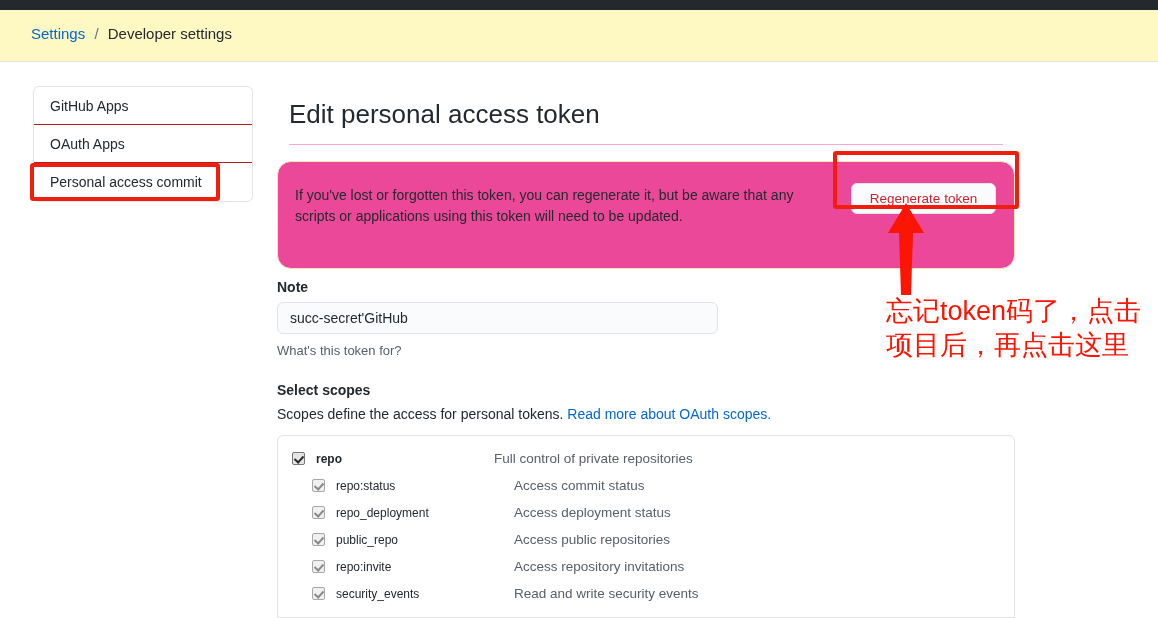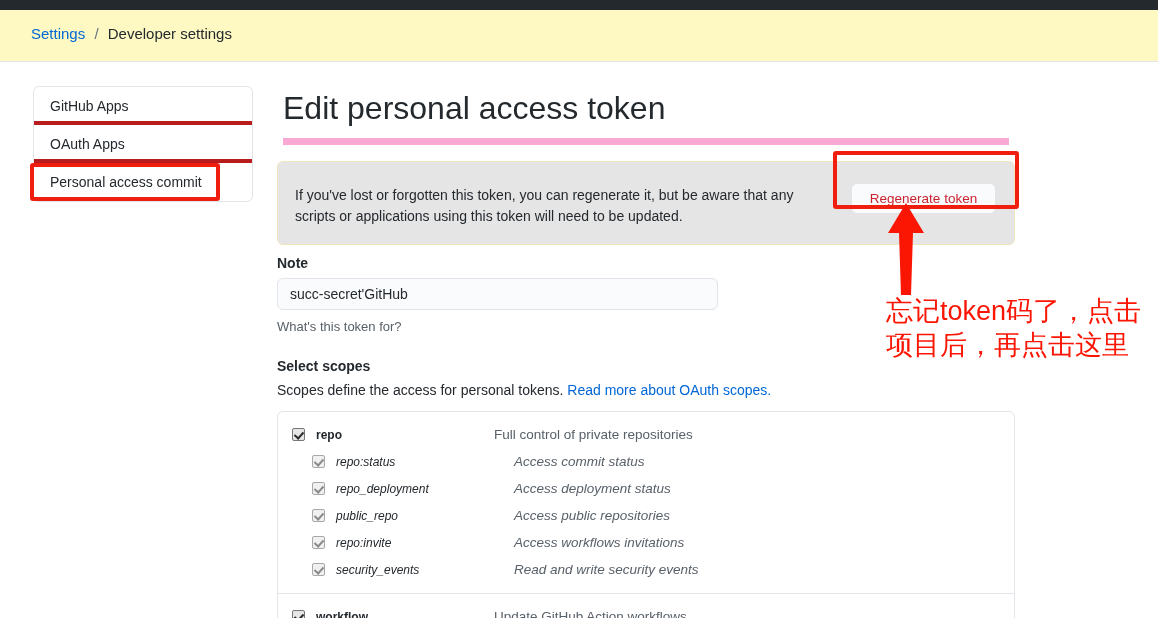--- a/index.html
+++ b/index.html
@@ -68,21 +68,21 @@
     border-radius: 6px;
     box-sizing: border-box;
     overflow: hidden;
   }
   .side-item {
     height: 38px;
     line-height: 38px;
     padding: 0 16px;
     font-size: 14px;
     color: #24292e;
-    border-bottom: 4px solid #b91c1c;
+    border-bottom: 1px solid #b91c1c;
     box-sizing: border-box;
     cursor: pointer;
     white-space: nowrap;
   }
   .side-item:last-child { border-bottom: none; }
 
   
   .hl-box {
     position: absolute;
     border: 4px solid #f01e0f;
@@ -104,36 +104,36 @@
   }
 
   
   .main {
     position: absolute;
     left: 277px;
     top: 86px;
     width: 738px;
   }
   .page-title {
-    font-size: 32px;
+    font-size: 26px;
     font-weight: normal;
     color: #24292e;
-    margin: 6px;
+    margin: 12px;
     padding: 0 0 14px 0;
-    border-bottom: 7px solid #f9a8d4;
+    border-bottom: 1px solid #f9a8d4;
     line-height: 32px;
   }
 
   
   .warn {
     margin-top: 16px;
-    background: #e5e5e5;
+    background: #ec4899;
     border: 1px solid #f2e5bc;
-    border-radius: 6px;
-    height: 84px;
+    border-radius: 14px;
+    height: 108px;
     box-sizing: border-box;
     position: relative;
   }
   .warn-text {
     position: absolute;
     left: 17px;
     top: 23px;
     width: 520px;
     font-size: 14px;
     line-height: 21px;
@@ -215,21 +215,21 @@
     border-bottom: 1px solid #e1e4e8;
     padding: 9px 0 10px 0;
   }
   .scope-group:last-child { border-bottom: none; }
   .scope-row {
     display: flex;
     align-items: center;
     height: 27px;
     padding-left: 14px;
   }
-  .scope-row.child { padding-left: 34px; font-style: italic; }
+  .scope-row.child { padding-left: 34px; }
   .cb {
     width: 13px;
     height: 13px;
     flex: 0 0 13px;
     box-sizing: border-box;
     border: 1px solid #a8a8a8;
     border-radius: 2px;
     background: #f0f0f0;
     position: relative;
     margin-right: 11px;
@@ -342,21 +342,21 @@
         <span class="scope-desc">Access deployment status</span>
       </div>
       <div class="scope-row child">
         <span class="cb"></span>
         <span class="scope-name">public_repo</span>
         <span class="scope-desc">Access public repositories</span>
       </div>
       <div class="scope-row child">
         <span class="cb"></span>
         <span class="scope-name">repo:invite</span>
-        <span class="scope-desc">Access workflows invitations</span>
+        <span class="scope-desc">Access repository invitations</span>
       </div>
       <div class="scope-row child">
         <span class="cb"></span>
         <span class="scope-name">security_events</span>
         <span class="scope-desc">Read and write security events</span>
       </div>
     </div>
 
     <div class="scope-group">
       <div class="scope-row parent">

